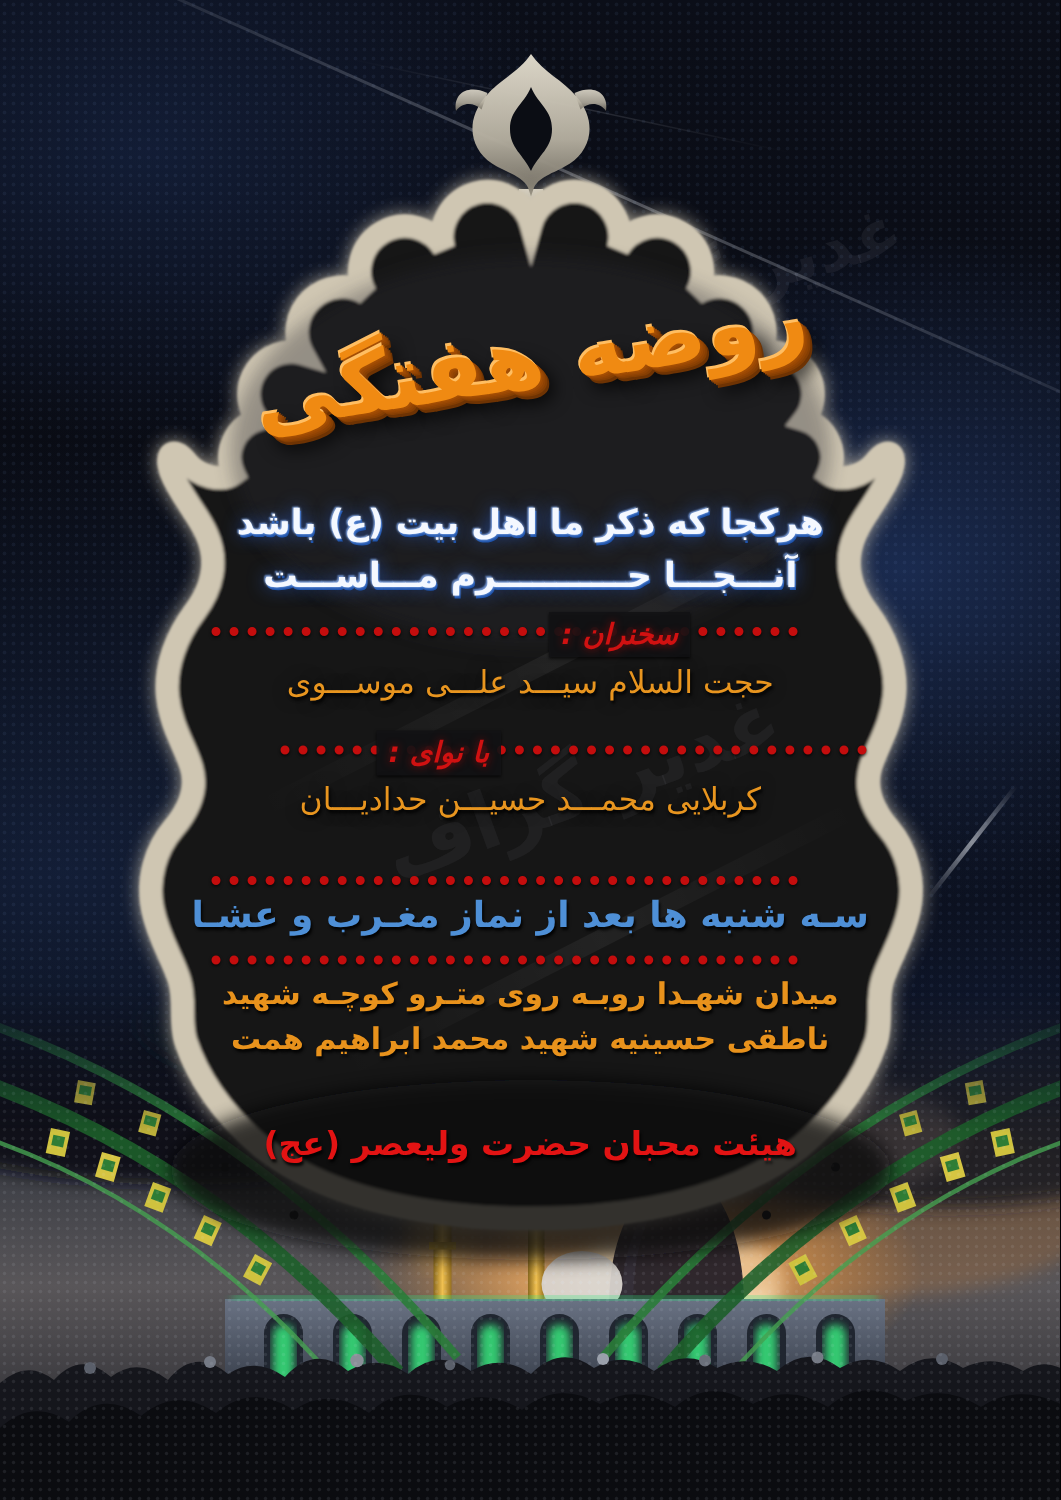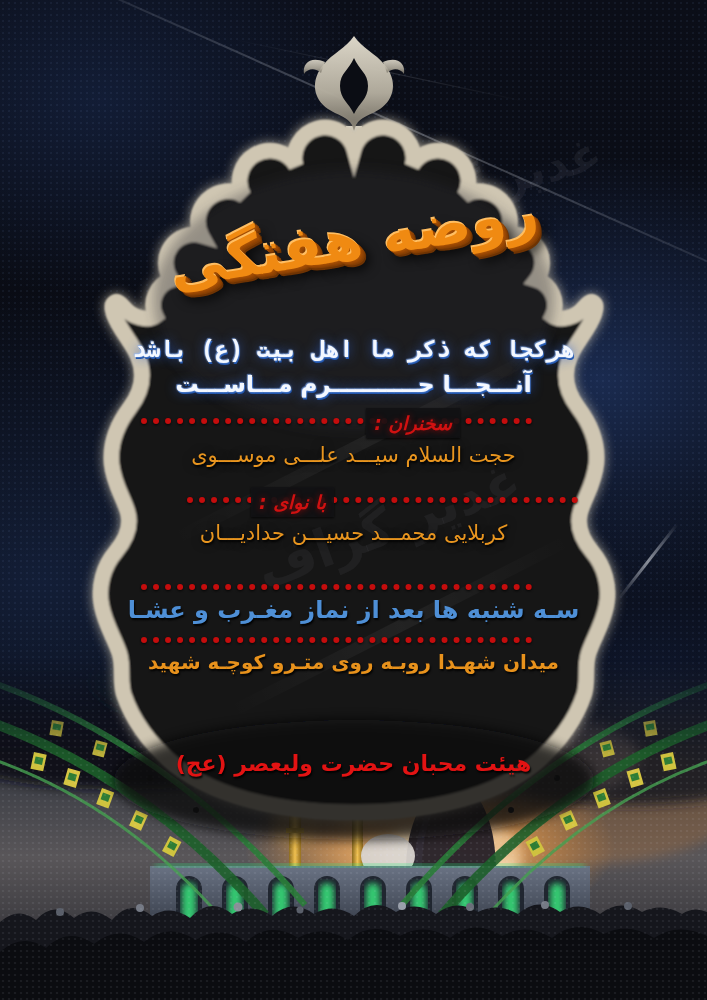--- a/index.html
+++ b/index.html
@@ -30,21 +30,21 @@
 
   .txt{position:absolute;width:100%;text-align:center;direction:rtl;pointer-events:none;}
   .title{
     top:206px;transform:rotate(-9deg);
     font-size:57px;font-weight:bold;color:#f08a12;letter-spacing:1px;
     text-shadow:-1px -2px 0 #ffbe62,1px 1px 0 #a44e04,2px 2px 0 #9a4804,
       3px 3px 0 #8f4304,4px 4px 0 #843e03,5px 6px 0 #6e3303,7px 9px 12px rgba(0,0,0,.85);
   }
   .sub{font-size:23px;font-weight:bold;color:#f4f8ff;
     text-shadow:0 0 2px #aecdff,1px 2px 0 #1c51aa,-1px -1px 1px rgba(130,175,255,.55),0 0 12px rgba(45,95,205,.9);}
-  .sub1{top:336px;font-family:Liberation Mono, monospace;}
+  .sub1{top:336px;}
   .sub2{top:371px;}
   .name{font-size:21px;font-weight:normal;color:#e8951f;text-shadow:1px 2px 2px rgba(0,0,0,.85),0 0 10px rgba(0,0,0,.6);}
   .nm1{top:443px;}
   .nm2{top:521px;}
   .time{top:596px;font-size:24px;font-weight:bold;color:#4e8fd6;text-shadow:1px 2px 2px rgba(0,0,0,.9);text-align:center;}
   .addr{font-size:20px;font-weight:bold;color:#e8921c;text-shadow:1px 2px 2px rgba(0,0,0,.85);}
   .ad1{top:650px;}
   .ad2{top:680px;}
   .org{top:751px;font-size:22px;font-weight:bold;color:#e21313;text-shadow:1px 2px 2px rgba(0,0,0,.9);}
 
@@ -352,15 +352,16 @@
   <div class="dotline d2">
     <span class="dlabel lb2">با نوای :</span>
   </div>
   <div class="txt name nm2">کربلایی محمـــد حسیـــن حدادیـــان</div>
 
   <div class="dotline d3"></div>
   <div class="txt time">سـه شنبه ها بعد از نماز مغـرب و عشـا</div>
   <div class="dotline d4"></div>
 
   <div class="txt addr ad1">میدان شهـدا روبـه روی متـرو کوچـه شهید</div>
+  <div class="txt addr ad2">ناطقی حسینیه شهید محمد ابراهیم همت</div>
   <div class="txt org">هیئت محبان حضرت ولیعصر (عج)</div>
 
 </div>
 
 </body></html>

